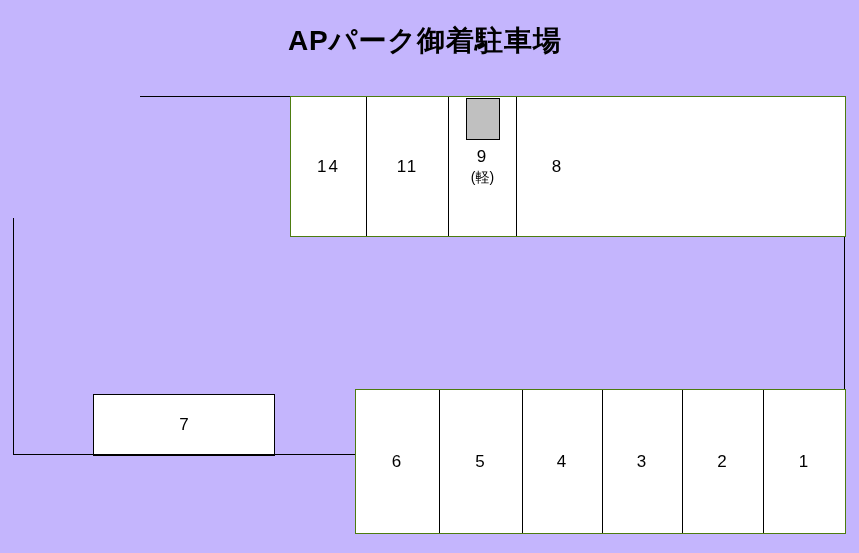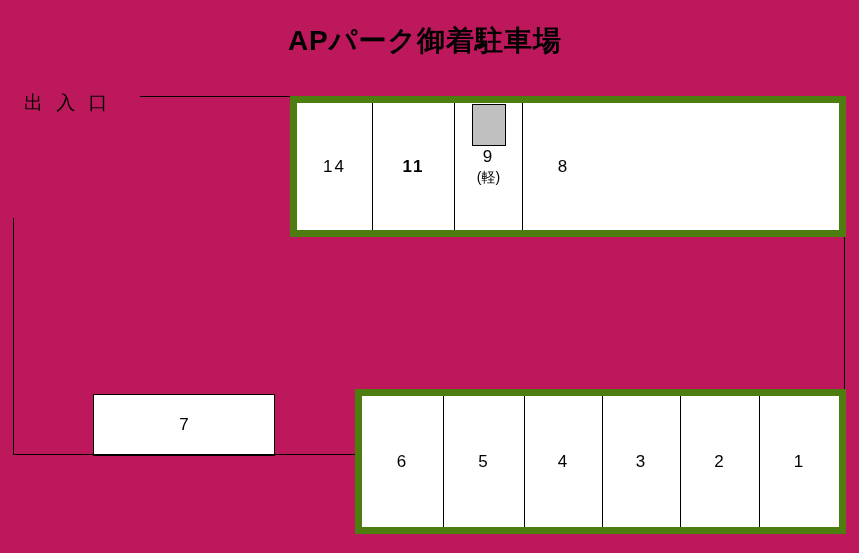--- a/index.html
+++ b/index.html
@@ -4,21 +4,21 @@
 <style>
   html, body {
     margin: 0;
     padding: 0;
     background: #ffffff;
   }
   .canvas {
     position: relative;
     width: 859px;
     height: 553px;
-    background: #be185d;
+    background: #c4b5fd;
     font-family: "Liberation Sans", "DejaVu Sans", sans-serif;
     color: #000000;
     overflow: hidden;
   }
   .title {
     position: absolute;
     top: 22px;
     left: 0;
     width: 850px;
     text-align: center;
@@ -40,21 +40,21 @@
     background: #000000;
   }
   .entry-line   { left: 140px; top: 96px;  width: 150px; height: 1px; }
   .right-connector { left: 844px; top: 236px; width: 1px; height: 154px; }
   .left-border  { left: 13px;  top: 218px; width: 1px;   height: 237px; }
   .drive-line   { left: 13px;  top: 454px; width: 342px; height: 1px; }
 
   .row {
     position: absolute;
     display: flex;
-    border: 7px solid #4d7c0f;
+    border: 1px solid #4d7c0f;
     box-sizing: border-box;
     background: #ffffff;
   }
   .top-row    { left: 290px; top: 96px;  width: 556px; height: 141px; }
   .bottom-row { left: 355px; top: 389px; width: 491px; height: 145px; }
 
   .cell {
     position: relative;
     box-sizing: border-box;
     border-right: 1px solid #000000;
@@ -96,32 +96,31 @@
     background: #ffffff;
   }
 </style>
 </head>
 <body>
 
 <div class="canvas">
 
   <div class="title">APパーク御着駐車場</div>
 
-  <div class="entrance">出 入 口</div>
 
   <div class="line entry-line"></div>
   <div class="line right-connector"></div>
   <div class="line left-border"></div>
   <div class="line drive-line"></div>
 
   <div class="row top-row" id="top-row">
       <div class="cell" style="width: 76px;">
         <div class="num">14</div>
       </div>
-      <div class="cell" style="width: 82px; font-weight: bold;">
+      <div class="cell" style="width: 82px;">
         <div class="num">11</div>
       </div>
       <div class="cell" style="width: 68px;">
         <div class="marker" style="background: rgb(192, 192, 192);"></div>
         <div class="num">9</div>
         <div class="sub">(軽)</div>
       </div>
       <div class="cell" style="width: 81px;">
         <div class="num">8</div>
       </div>

